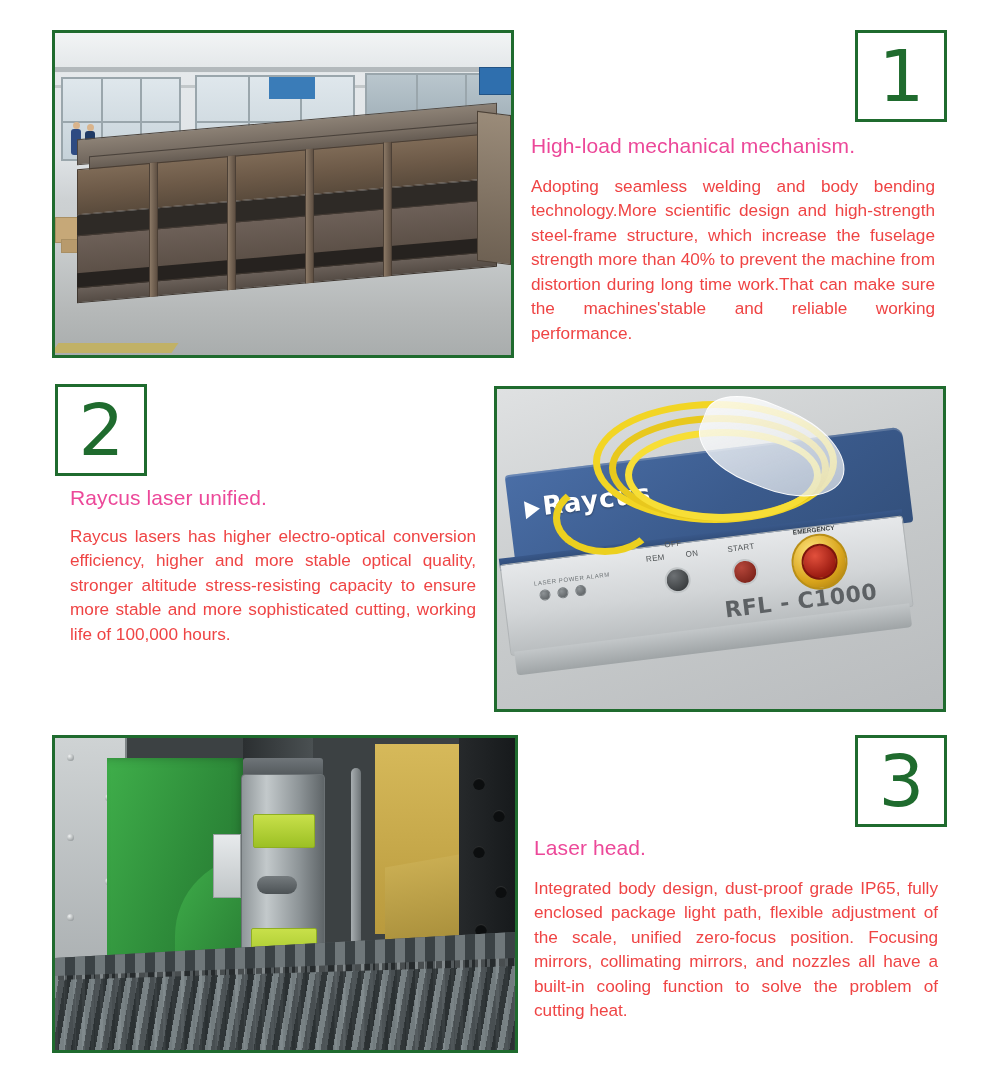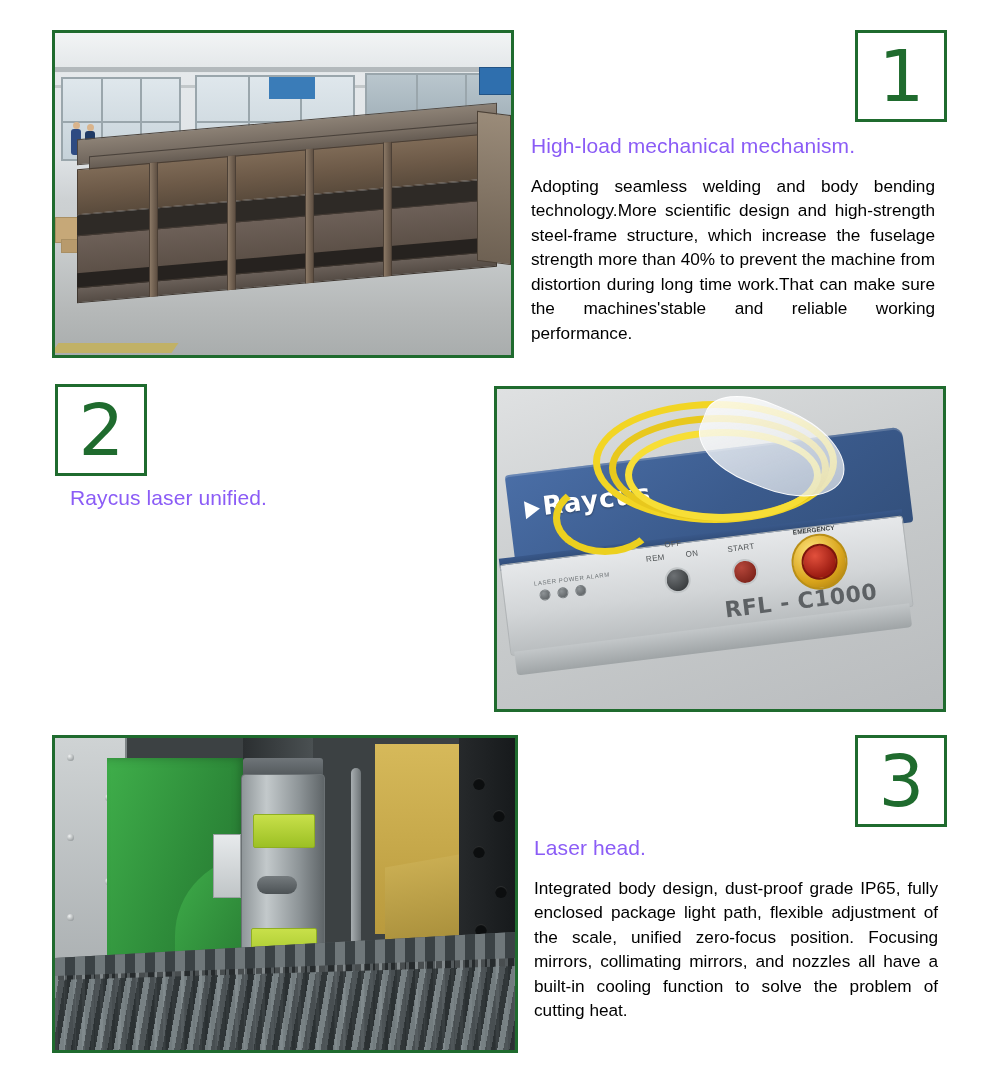--- a/index.html
+++ b/index.html
@@ -48,30 +48,30 @@
     font-weight: 400;
     font-size: 72px;
     line-height: 1;
     letter-spacing: -1px;
   }
 
   .block-title {
     position: absolute;
     font-size: 21px;
     font-weight: 400;
-    color: #8b5cf6;
+    color: #ec4899;
     letter-spacing: 0.1px;
     white-space: nowrap;
   }
 
   .block-body {
     position: absolute;
     font-size: 17.2px;
     line-height: 1.42;
-    color: #000000;
+    color: #ef4444;
     text-align: justify;
   }
 
   
   #photo1 { left: 52px; top: 30px; width: 462px; height: 328px; }
   #num1   { left: 855px; top: 30px; width: 92px; height: 92px; }
   #title1 { left: 531px; top: 134px; width: 420px; }
   #body1  { left: 531px; top: 174px; width: 404px; }
 
   
@@ -512,20 +512,21 @@
       </div>
     </div>
   </div>
 
   <div class="num-box" id="num1">1</div>
   <div class="block-title" id="title1">High-load mechanical mechanism.</div>
   <div class="block-body" id="body1">Adopting seamless welding and body bending technology.More scientific design and high-strength steel-frame structure, which increase the fuselage strength more than 40% to prevent the machine from distortion during long time work.That can make sure the machines'stable and reliable working performance.</div>
 
   <div class="num-box" id="num2">2</div>
   <div class="block-title" id="title2">Raycus laser unified.</div>
+  <div class="block-body" id="body2">Raycus lasers has higher electro-optical conversion efficiency, higher and more stable optical quality, stronger altitude stress-resisting capacity to ensure more stable and more sophisticated cutting, working life of 100,000 hours.</div>
 
   <div class="photo-frame" id="photo2">
     <div class="photo-inner">
       <div class="rc-bg"></div>
       <div class="rc-floor"></div>
 
       <div class="rc-unit">
         <div class="rc-top"></div>
         <div class="rc-logo"><span class="tri"></span><span>Raycus</span></div>
         <div class="rc-blueband"></div>

